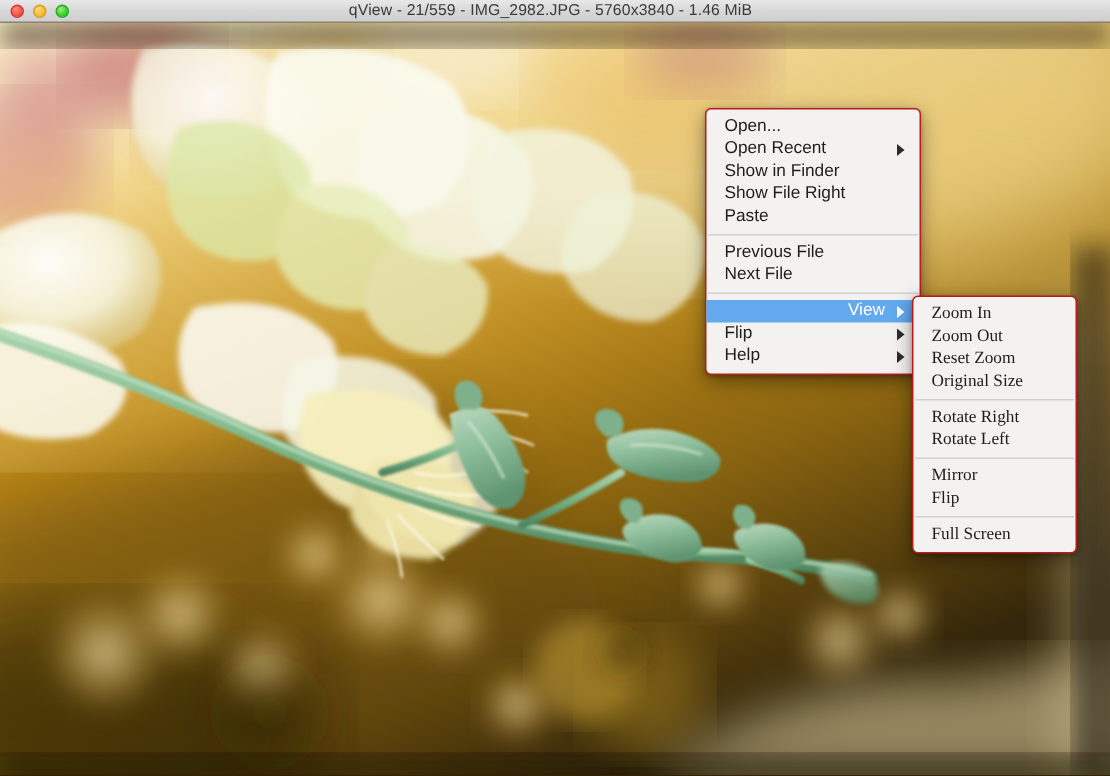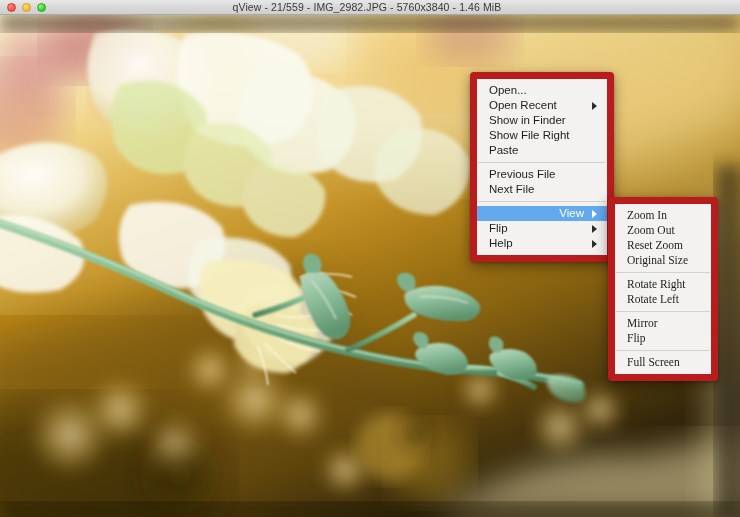--- a/index.html
+++ b/index.html
@@ -65,21 +65,21 @@
     height: 502px;
     overflow: hidden;
     background: #b8860b;
   }
   #photo svg { display: block; width: 740px; height: 502px; }
 
   
   .menu {
     position: absolute;
     background: #f3f2f1;
-    border: 7px solid #b91c1c;
+    border: 1px solid #b91c1c;
     border-radius: 4px;
     box-shadow: 0 4px 13px rgba(0,0,0,0.40), 0 1px 3px rgba(0,0,0,0.25);
     padding: 4px 0;
     box-sizing: border-box;
     font-size: 11.5px;
     color: #1d1d1d;
     z-index: 60;
   }
   #main-menu {
     left: 470px;

